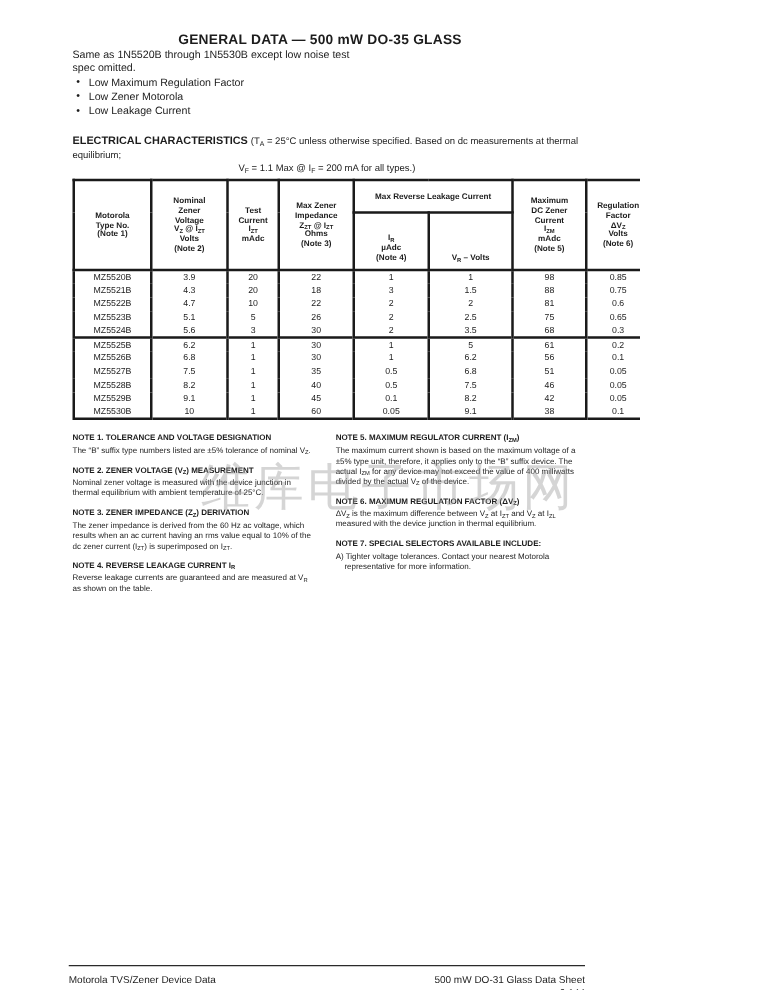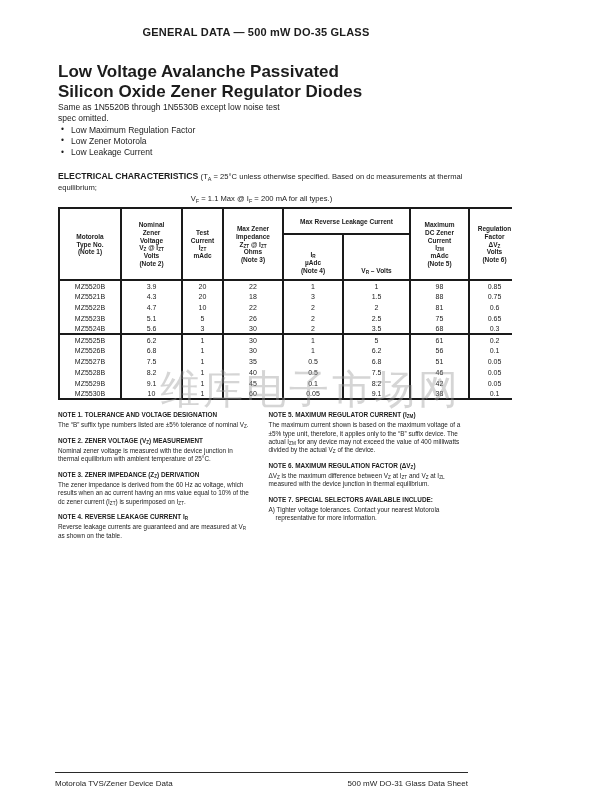--- a/index.html
+++ b/index.html
@@ -109,24 +109,20 @@
 </style>
 </head>
 <body>
 
 <div class="page">
 
   <div class="running-head">GENERAL DATA — 500 mW DO-35 GLASS</div>
 
   <div class="content">
 
-    <h1 class="title">
-      <span>Low Voltage Avalanche Passivated</span><br>
-      <span>Silicon Oxide Zener Regulator Diodes</span>
-    </h1>
 
     <p class="intro">Same as 1N5520B through 1N5530B except low noise test<br>spec omitted.</p>
 
     <ul class="features">
       <li>Low Maximum Regulation Factor</li>
       <li>Low Zener Motorola</li>
       <li>Low Leakage Current</li>
     </ul>
 
     <p class="ec">

